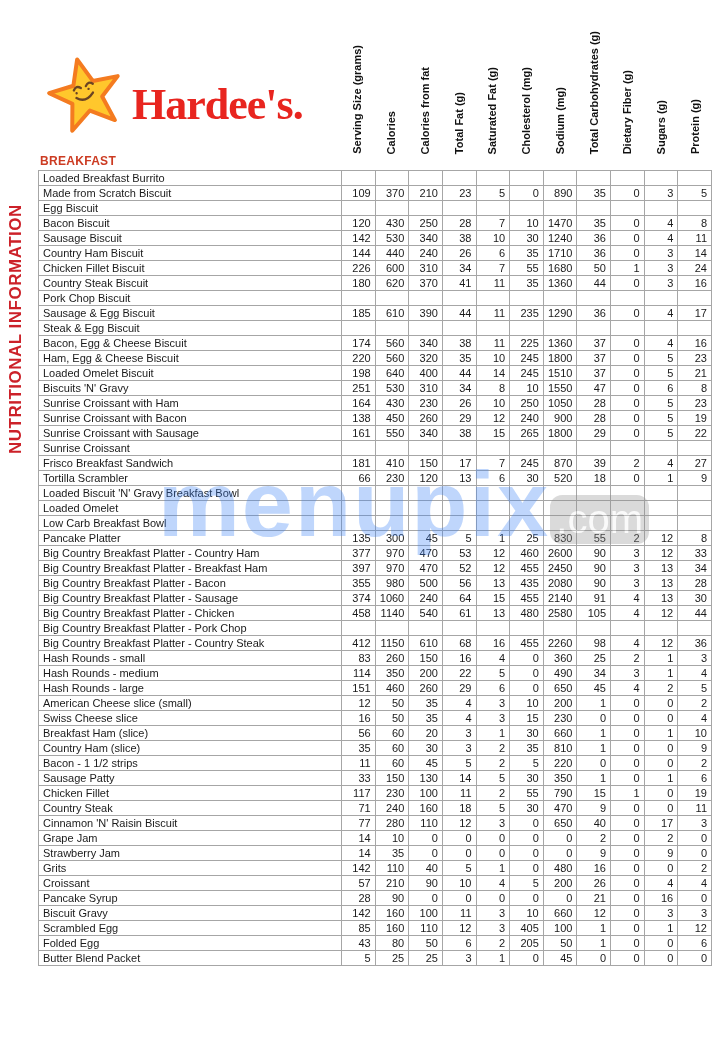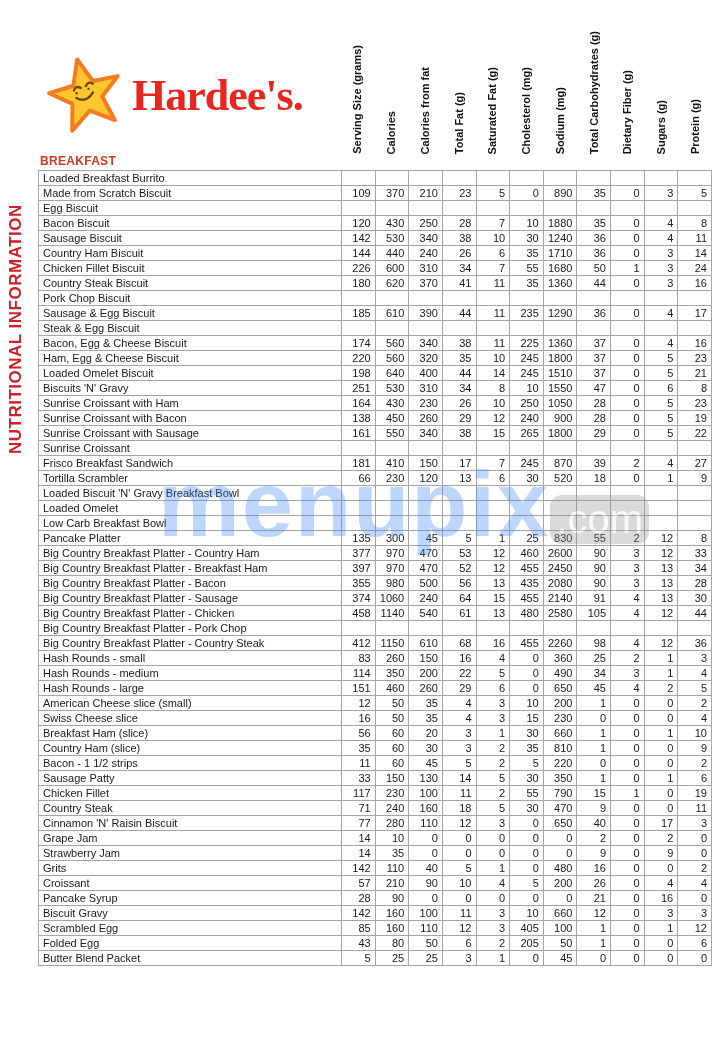--- a/index.html
+++ b/index.html
@@ -1,20 +1,20 @@
 <!DOCTYPE html>
 <html><head>
 <meta charset="utf-8">
 <style>
   * { margin:0; padding:0; box-sizing:border-box; }
   body { background:#ffffff; font-family:"Liberation Sans", sans-serif; }
   .page { position:relative; width:717px; height:1054px; background:#ffffff; overflow:hidden; }
 
   
-  .logo { position:absolute; left:46px; top:52px; display:flex; }
+  .logo { position:absolute; left:46px; top:52px; display:flex; align-items:center; }
   .brand-text { font-family:"Liberation Serif", serif; font-weight:bold; color:#e8251f;
                 font-size:44px; letter-spacing:-1px; margin-left:6px; margin-top:18px; }
 
   
   .vtitle { position:absolute; left:6px; top:158px; height:296px;
             writing-mode:vertical-rl; transform:rotate(180deg);
             font-size:17px; font-weight:bold; color:#cc2129; letter-spacing:.5px;
             display:flex; align-items:center; white-space:nowrap; }
 
   
@@ -163,21 +163,21 @@
           <td class="val"></td>
         </tr>
         <tr>
           <td class="name">Bacon Biscuit</td>
           <td class="val">120</td>
           <td class="val">430</td>
           <td class="val">250</td>
           <td class="val">28</td>
           <td class="val">7</td>
           <td class="val">10</td>
-          <td class="val">1880</td>
+          <td class="val">1470</td>
           <td class="val">35</td>
           <td class="val">0</td>
           <td class="val">4</td>
           <td class="val">8</td>
         </tr>
         <tr>
           <td class="name">Sausage Biscuit</td>
           <td class="val">142</td>
           <td class="val">530</td>
           <td class="val">340</td>

